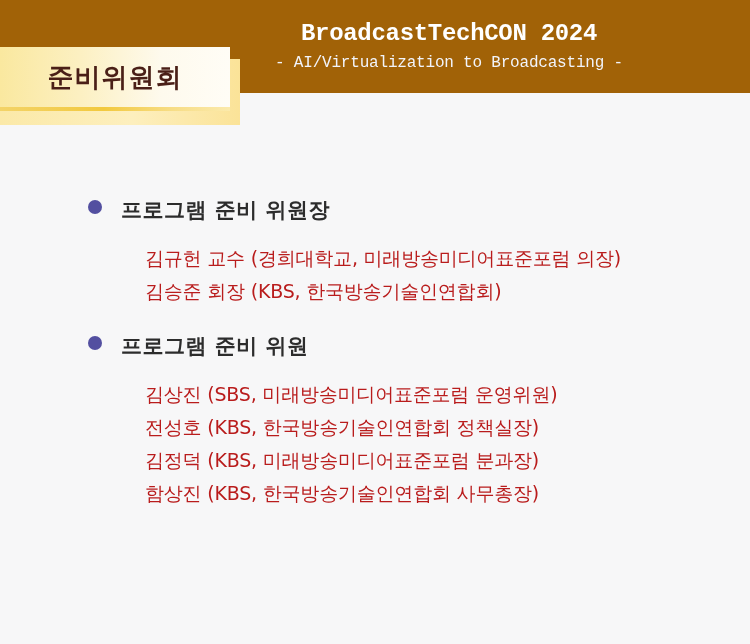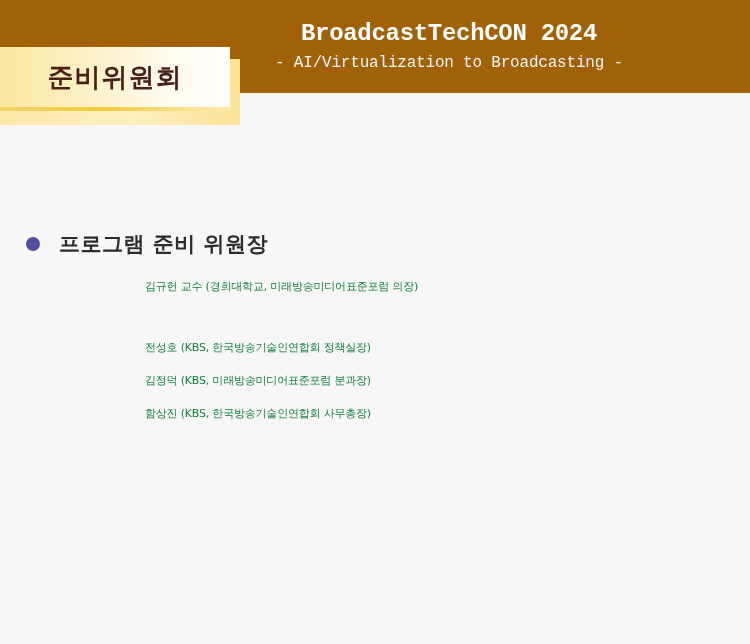--- a/index.html
+++ b/index.html
@@ -104,24 +104,23 @@
     position: absolute;
     left: 0;
     top: 200px;
     width: 750px;
   }
   .section {
     margin-bottom: 28px;
   }
   .section-head {
     display: flex;
-    align-items: center;
-    padding-left: 26px;
+    align-items: flex-start;
+    padding-left: 88px;
     height: 32px;
-    margin-top: 28px;
   }
   .bullet {
     width: 14px;
     height: 14px;
     border-radius: 50%;
     background: #534fa0;
     flex: 0 0 auto;
     margin-right: 19px;
   }
   .section-title {
@@ -129,22 +128,22 @@
     font-weight: bold;
     color: #2c2c2c;
     letter-spacing: 0.5px;
     line-height: 1;
   }
   .member-list {
     margin-top: 10px;
     padding-left: 145px;
   }
   .member {
-    font-size: 11px;
-    color: #15803d;
+    font-size: 19px;
+    color: #b91c1c;
     line-height: 33px;
     letter-spacing: -0.2px;
     white-space: nowrap;
   }
 </style>
 </head>
 <body>
 
 <div class="header-bar">
   <div class="header-titles">
@@ -163,24 +162,30 @@
 
 <div class="content">
 
   <div class="section">
     <div class="section-head">
       <span class="bullet"></span>
       <span class="section-title">프로그램 준비 위원장</span>
     </div>
     <div class="member-list">
       <div class="member">김규헌 교수 (경희대학교, 미래방송미디어표준포럼 의장)</div>
+      <div class="member">김승준 회장 (KBS, 한국방송기술인연합회)</div>
     </div>
   </div>
 
   <div class="section">
+    <div class="section-head">
+      <span class="bullet"></span>
+      <span class="section-title">프로그램 준비 위원</span>
+    </div>
     <div class="member-list">
+      <div class="member">김상진 (SBS, 미래방송미디어표준포럼 운영위원)</div>
       <div class="member">전성호 (KBS, 한국방송기술인연합회 정책실장)</div>
       <div class="member">김정덕 (KBS, 미래방송미디어표준포럼 분과장)</div>
       <div class="member">함상진 (KBS, 한국방송기술인연합회 사무총장)</div>
     </div>
   </div>
 
 </div>
 
 </body></html>

